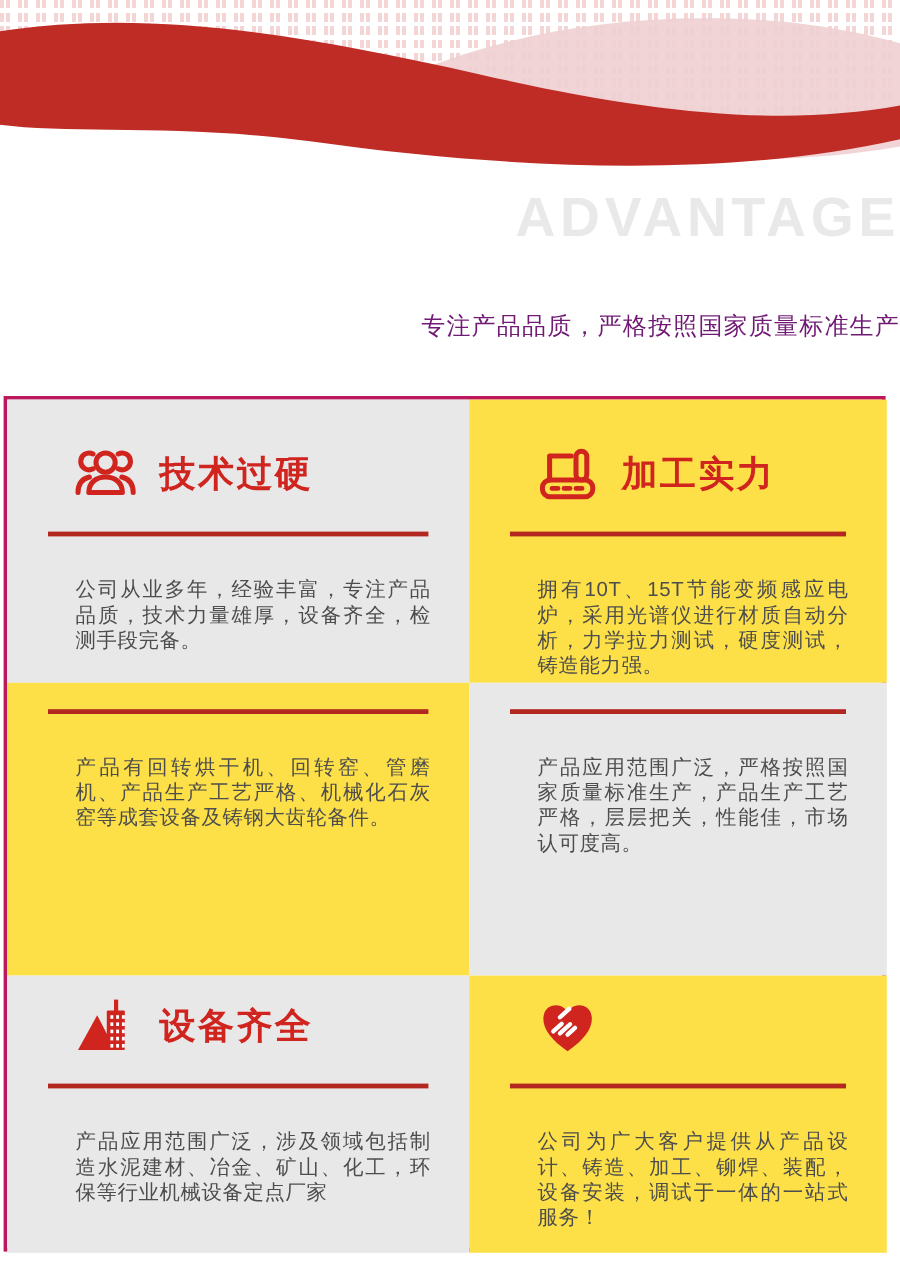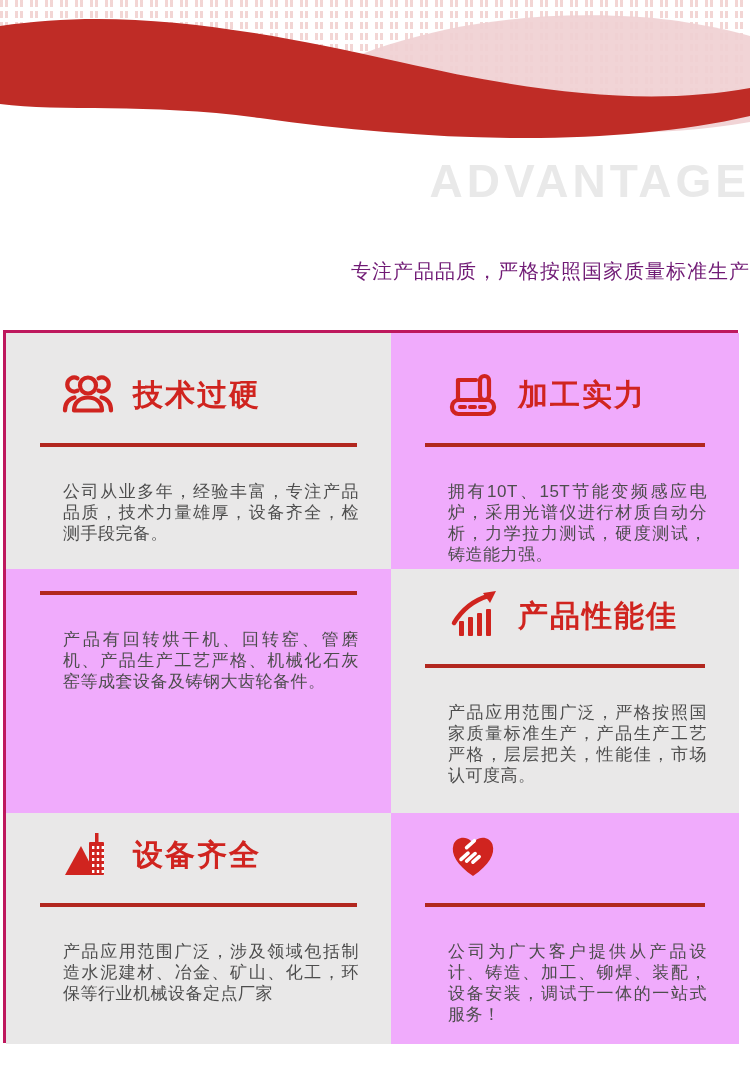--- a/index.html
+++ b/index.html
@@ -31,21 +31,21 @@
   .subtitle{
     position:absolute;top:118px;left:0;width:100%;
     font-size:20px;color:#701a75;letter-spacing:1px;
   }
   
   .grid{
     position:absolute;top:330px;left:3px;width:735px;height:713px;
     box-sizing:border-box;border:3px solid #be185d;
     display:grid;grid-template-columns:385px 348px;grid-template-rows:236px 244px 231px;
   }
-  .cell{overflow:hidden;background:#f0abfc;}
+  .cell{overflow:hidden;background:#fde047;}
   .cell.gray{background:#e9e8e8;}
   .cell-head{display:flex;align-items:center;gap:19px;margin:34px 30px 0 56px;}
   .r1 .cell-head{margin-top:36px;}
   .r2 .cell-head{margin-top:21px;}
   .r3 .cell-head{margin-top:16px;}
   .icon{width:52px;height:52px;flex:none;}
   .icon svg{width:52px;height:52px;display:block;}
   .cell-title{font-size:30px;font-weight:700;color:#d0241f;letter-spacing:2px;white-space:nowrap;}
   .divider{height:4px;background:#b2271f;margin:22px 34px 0 34px;}
   .cell-body{
@@ -109,35 +109,20 @@
     <div class="divider"></div>
     <div class="cell-body">拥有10T、15T节能变频感应电炉，采用光谱仪进行材质自动分析，力学拉力测试，硬度测试，铸造能力强。</div>
   </div>
 
   <div class="cell r2">
     <div class="divider"></div>
     <div class="cell-body">产品有回转烘干机、回转窑、管磨机、产品生产工艺严格、机械化石灰窑等成套设备及铸钢大齿轮备件。</div>
   </div>
 
   <div class="cell gray r2">
-    <div class="cell-head">
-      <span class="icon">
-        <svg viewBox="0 0 52 52">
-          <g fill="#d0241f">
-            <rect x="12" y="31" width="5" height="15" rx="1"></rect>
-            <rect x="21" y="27" width="5" height="19" rx="1"></rect>
-            <rect x="30" y="23" width="5" height="23" rx="1"></rect>
-            <rect x="39" y="19" width="5" height="27" rx="1"></rect>
-            <polygon points="36,3 49,1 43,13"></polygon>
-          </g>
-          <path d="M7 33 C16 18 28 10 41 6" fill="none" stroke="#d0241f" stroke-width="4.5" stroke-linecap="round"></path>
-        </svg>
-      </span>
-      <span class="cell-title">产品性能佳</span>
-    </div>
     <div class="divider"></div>
     <div class="cell-body">产品应用范围广泛，严格按照国家质量标准生产，产品生产工艺严格，层层把关，性能佳，市场认可度高。</div>
   </div>
 
   <div class="cell gray r3">
     <div class="cell-head">
       <span class="icon">
         <svg viewBox="0 0 52 52">
           <g fill="#d0241f">
             <polygon points="3,46 19,17 34,46"></polygon>

